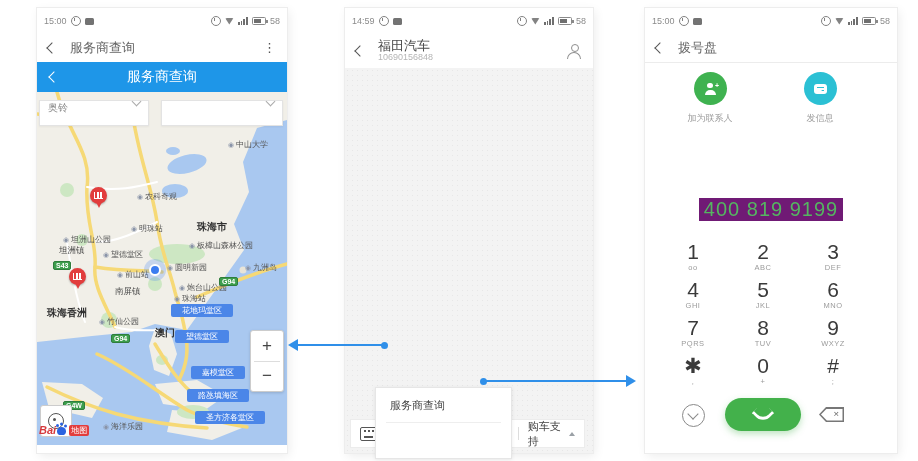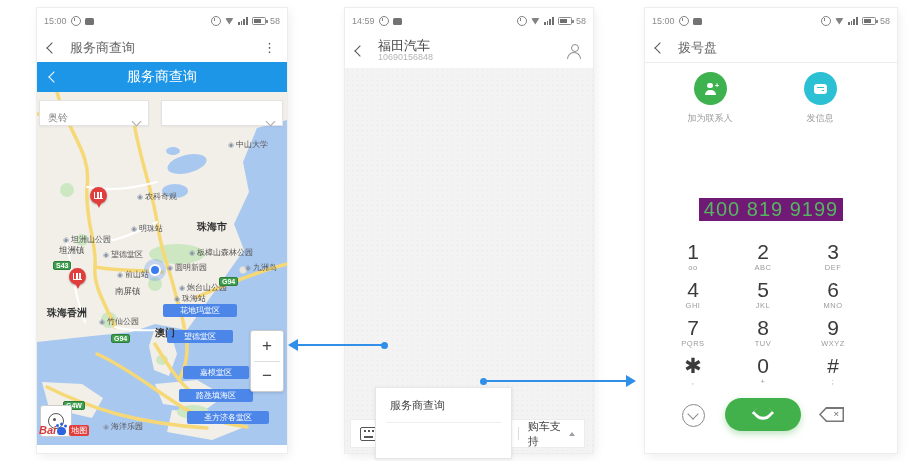--- a/index.html
+++ b/index.html
@@ -33,31 +33,31 @@
   .banner .chev-l{border-color:#fff;margin-left:13px;}
   .banner-title{position:absolute;left:0;right:0;text-align:center;color:#fff;font-size:14px;}
 
   
   .maparea{position:relative;width:250px;height:353px;overflow:hidden;background:#f1efe8;}
   .maparea svg{position:absolute;left:0;top:0;}
   .ml{position:absolute;white-space:nowrap;font-size:8px;color:#555;z-index:3;}
   .ml.poi::before{content:"◉ ";font-size:7px;color:#8a94a8;}
   .ml.city{font-size:10px;color:#2f2f2f;font-weight:bold;}
   .ml.town{font-size:8.5px;color:#444;}
-  .ml.chip{background:#4b86e8;color:#fff;padding:1px 17px;border-radius:2px;font-size:8px;}
+  .ml.chip{background:#4b86e8;color:#fff;padding:1px 11px;border-radius:2px;font-size:8px;margin-left:8px;}
   .ml.badge{background:#3d9e4d;color:#fff;padding:0 2px;border-radius:2px;font-size:7px;font-weight:bold;border:1px solid #2f7d3c;}
   .pin{position:absolute;width:17px;height:22px;margin-left:-8px;margin-top:-20px;z-index:4;}
   .pin-head{width:17px;height:17px;background:#e23d3d;border-radius:50%;position:relative;box-shadow:0 1px 2px rgba(0,0,0,.3);}
   .pin-head::after{content:"";position:absolute;left:4px;top:5px;width:9px;height:6px;
       background:repeating-linear-gradient(90deg,#fff 0 1.5px,transparent 1.5px 3.2px);border-bottom:1.5px solid #fff;}
   .pin::after{content:"";position:absolute;left:5.5px;top:15px;border:3px solid transparent;border-top:6px solid #e23d3d;}
   .locdot{position:absolute;width:22px;height:22px;margin:-11px;border-radius:50%;background:rgba(66,133,244,.25);z-index:4;}
   .locdot::after{content:"";position:absolute;left:5px;top:5px;width:12px;height:12px;box-sizing:border-box;
       background:#3b7cf0;border:2px solid #fff;border-radius:50%;}
-  .dd{position:absolute;top:8px;height:26px;background:#fff;border:1px solid #e3e3e3;display:flex;align-items:flex-end;
+  .dd{position:absolute;top:8px;height:26px;background:#fff;border:1px solid #e3e3e3;display:flex;align-items:flex-start;
       padding:0 8px;font-size:10px;color:#888;box-sizing:border-box;z-index:6;box-shadow:0 1px 2px rgba(0,0,0,.05);}
   .dd-chev{width:6px;height:6px;border-right:1.2px solid #aaa;border-bottom:1.2px solid #aaa;transform:rotate(45deg);margin-left:auto;margin-top:-3px;}
   .zoomctl{position:absolute;left:213px;top:238px;width:32px;height:60px;background:#fff;border:1px solid #ccc;border-radius:3px;
       z-index:6;display:flex;flex-direction:column;box-shadow:0 1px 3px rgba(0,0,0,.15);}
   .zoomctl .zbtn{flex:1;display:flex;align-items:center;justify-content:center;font-size:17px;color:#444;}
   .zoomctl .zdiv{height:1px;background:#ddd;margin:0 3px;}
   .locatebtn{position:absolute;left:3px;top:313px;width:30px;height:30px;background:#fff;border:1px solid #ccc;border-radius:3px;
       z-index:6;display:flex;align-items:center;justify-content:center;}
   .target{width:14px;height:14px;border:1.5px solid #555;border-radius:50%;position:relative;}
   .target::after{content:"";position:absolute;left:4px;top:4px;width:3px;height:3px;background:#555;border-radius:50%;}
@@ -209,21 +209,21 @@
         </g>
       </svg>
       <div style="position:absolute;inset:0;">
           <div class="ml poi" style="left: 191px; top: 47px;">中山大学</div>
           <div class="ml poi" style="left: 100px; top: 99px;">农科奇观</div>
           <div class="ml poi" style="left: 94px; top: 131px;">明珠站</div>
           <div class="ml city" style="left: 160px; top: 128px;">珠海市</div>
           <div class="ml poi" style="left: 26px; top: 142px;">坦洲山公园</div>
           <div class="ml town" style="left: 22px; top: 153px;">坦洲镇</div>
           <div class="ml poi" style="left: 66px; top: 157px;">望德堂区</div>
-          <div class="ml poi" style="left: 152px; top: 155px;">板樟山森林公园</div>
+          <div class="ml poi" style="left: 152px; top: 148px;">板樟山森林公园</div>
           <div class="ml poi" style="left: 130px; top: 170px;">圆明新园</div>
           <div class="ml poi" style="left: 80px; top: 177px;">前山站</div>
           <div class="ml poi" style="left: 208px; top: 170px;">九洲岛</div>
           <div class="ml poi" style="left: 142px; top: 190px;">炮台山公园</div>
           <div class="ml town" style="left: 78px; top: 194px;">南屏镇</div>
           <div class="ml poi" style="left: 137px; top: 201px;">珠海站</div>
           <div class="ml chip" style="left: 126px; top: 212px;">花地玛堂区</div>
           <div class="ml city" style="left: 10px; top: 214px;">珠海香洲</div>
           <div class="ml chip" style="left: 130px; top: 238px;">望德堂区</div>
           <div class="ml poi" style="left: 62px; top: 224px;">竹仙公园</div>

